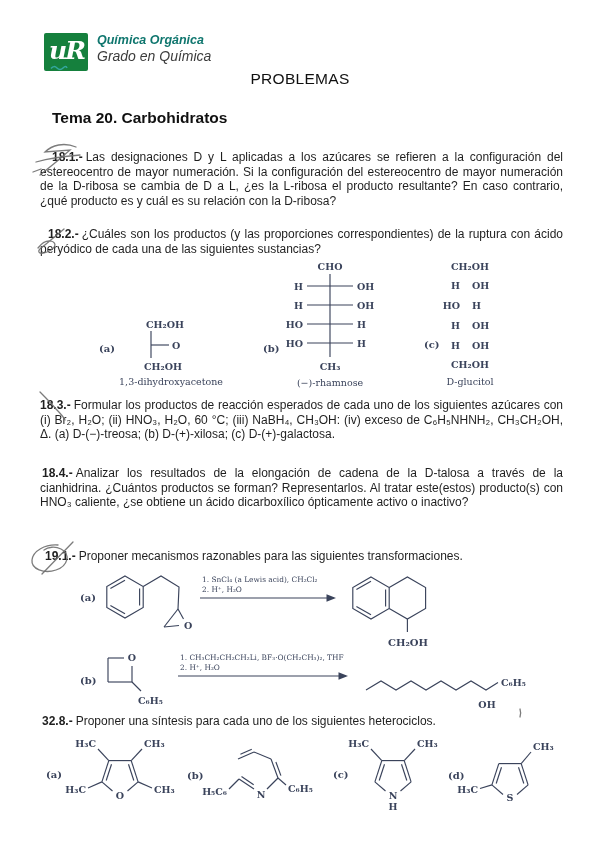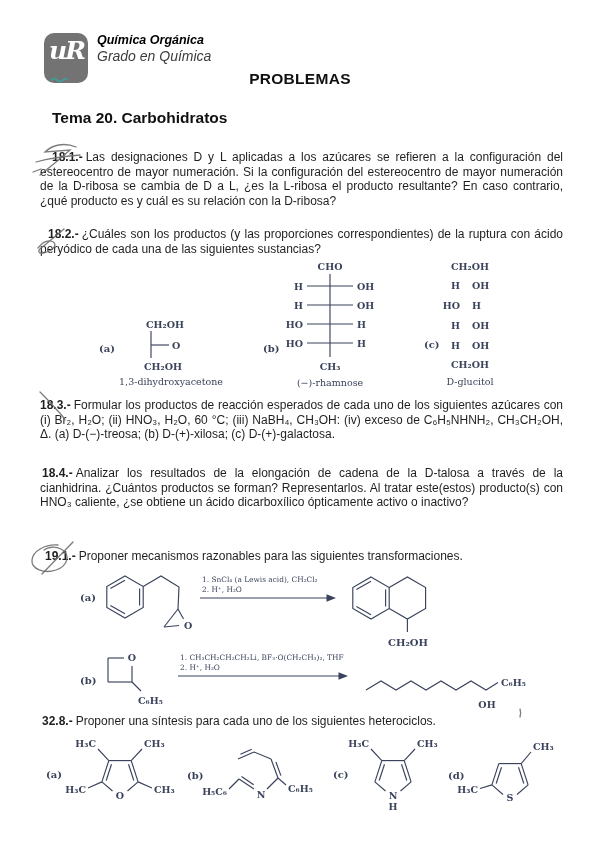--- a/index.html
+++ b/index.html
@@ -1,26 +1,26 @@
 <!DOCTYPE html>
 <html><head>
 <meta charset="utf-8">
 <style>
   html,body{margin:0;padding:0;background:#e8e8e8;}
   .page{position:relative;width:600px;height:848px;background:#ffffff;overflow:hidden;
         font-family:"Liberation Sans","DejaVu Sans",sans-serif;color:#1f1f1f;}
   
-  .logo{position:absolute;left:44px;top:33px;width:44px;height:50px;background:#737373;border-radius:10px;}
+  .logo{position:absolute;left:44px;top:33px;width:44px;height:38px;background:#15803d;border-radius:2px;}
   .logo-glyph{position:absolute;left:5px;top:0px;color:#fff;font-family:"DejaVu Serif",serif;
               font-style:italic;font-weight:bold;font-size:25px;line-height:36px;letter-spacing:-2px;}
   .logo-wave{position:absolute;left:6px;bottom:0px;}
-  .course{position:absolute;left:97px;top:33px;color:#000000;font-weight:bold;font-style:italic;font-size:12.5px;}
+  .course{position:absolute;left:97px;top:33px;color:#0f766e;font-weight:bold;font-style:italic;font-size:12.5px;}
   .degree{position:absolute;left:97px;top:48px;color:#3c3c3c;font-style:italic;font-size:14px;}
   .doc-title{position:absolute;left:0;top:70px;width:100%;text-align:center;margin:0;
-             font-size:15.5px;font-weight:bold;color:#101010;letter-spacing:.3px;}
+             font-size:15.5px;font-weight:normal;color:#101010;letter-spacing:.3px;}
   .sec{position:absolute;left:52px;margin:0;font-size:15.5px;font-weight:bold;color:#101010;}
   
   .prob{position:absolute;left:40px;width:523px;margin:0;font-size:12px;line-height:14.6px;text-align:justify;}
   .pnum{margin-right:3px;}
   
   .chem{position:absolute;}
   .chem line,.chem polyline,.chem polygon.ring{stroke:#3a435b;stroke-width:1.15;fill:none;}
   .chem .arrow{stroke-width:1.2;}
   .chem polygon.ah{fill:#3a435b;stroke:none;}
   .chem text{fill:#3a435b;font-family:"DejaVu Serif",serif;}

